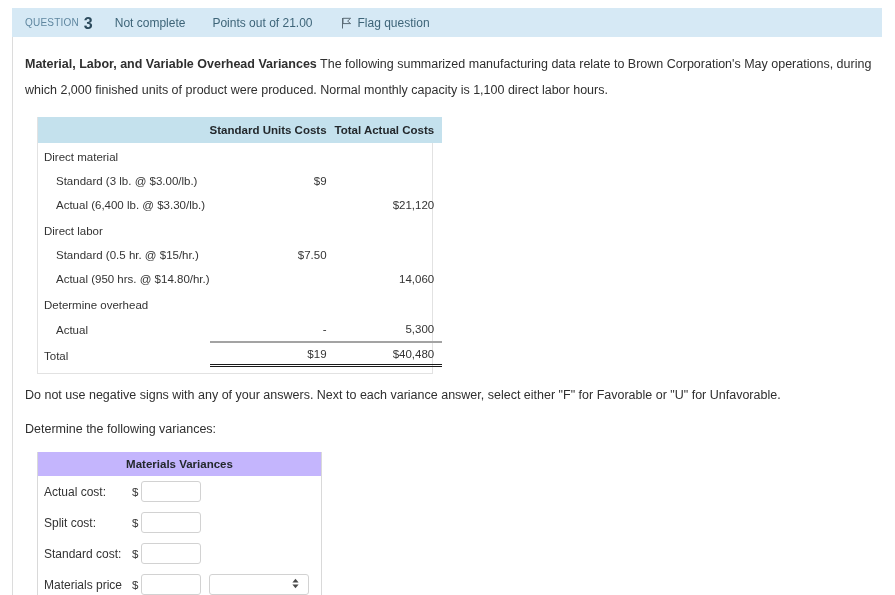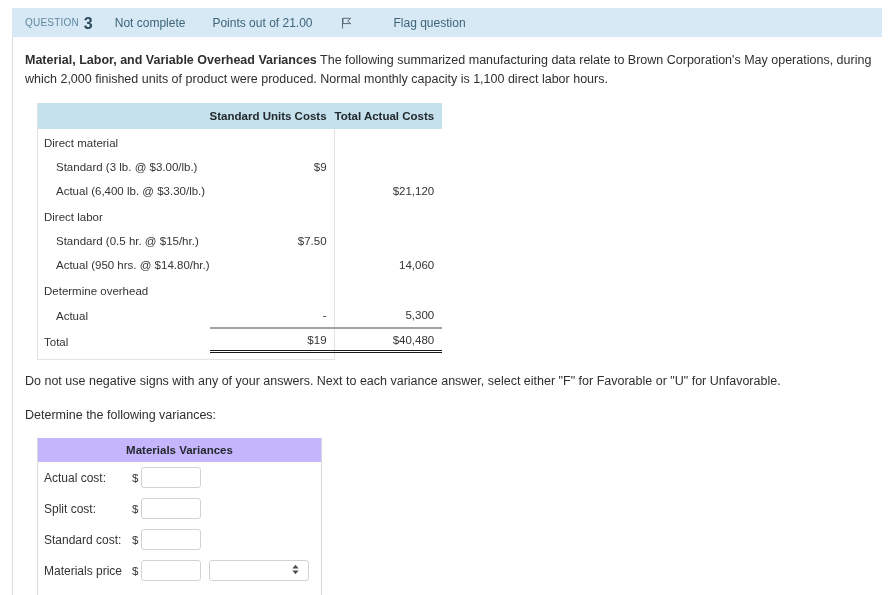--- a/index.html
+++ b/index.html
@@ -53,50 +53,49 @@
   .q-points {
     color: #3d6478;
     font-size: 12px;
     margin-left: 27px;
   }
   .q-flag {
     display: flex;
     align-items: center;
     margin-left: 28px;
     cursor: pointer;
-    gap: 36px;
   }
   .q-flag-label {
     color: #3d6478;
     font-size: 12px;
     margin-left: 6px;
   }
   .flag-icon svg { display: block; }
 
   
   .q-body {
     border-left: 1px solid #dcdcdc;
     border-right: 1px solid #ffffff;
     padding: 14px 16px 0 12px;
     box-sizing: border-box;
     min-height: 558px;
   }
 
   .intro {
     font-size: 12.5px;
-    line-height: 19px;
+    line-height: 26px;
     color: #2f2f2f;
     width: 850px;
     margin-bottom: 14px;
   }
   .intro b { font-weight: bold; }
 
   
   .data-table-box {
-    width: 298px;
+    width: 396px;
     border: 1px solid #e2e2e2;
     border-top: none;
     box-sizing: border-box;
     margin-left: 12px;
   }
   table.data-table {
     border-collapse: collapse;
     width: 100%;
     font-size: 11.5px;
     color: #333333;

